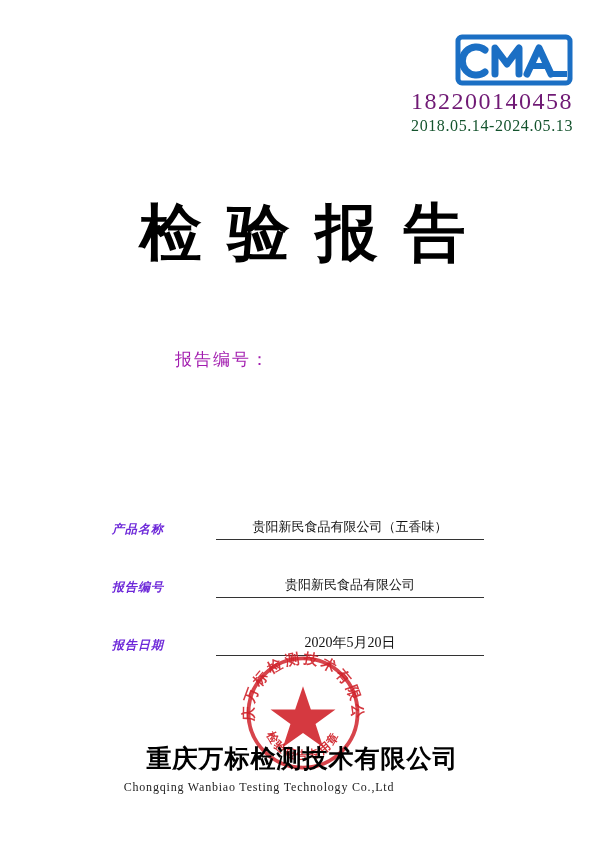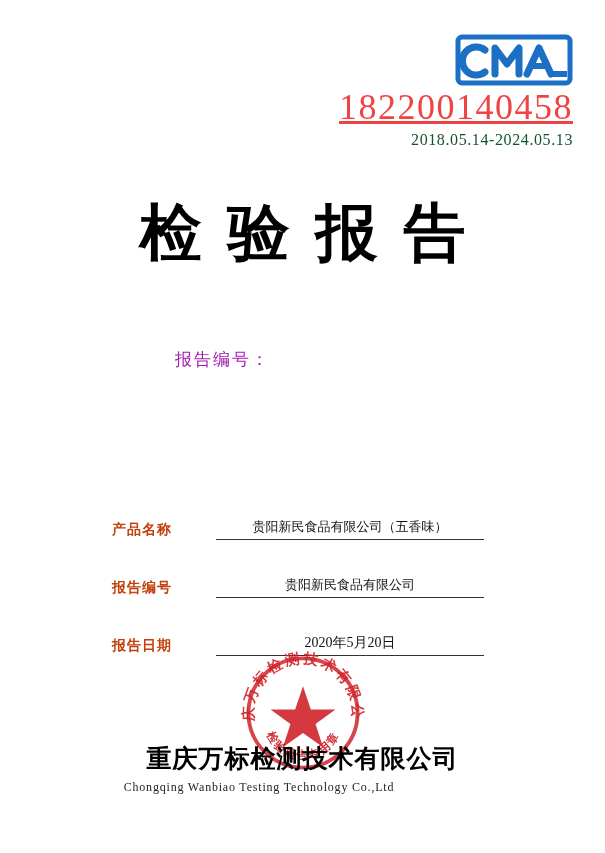--- a/index.html
+++ b/index.html
@@ -32,27 +32,26 @@
     color: #1b6fc4;
   }
   .cma-logo {
     display: block;
     margin-left: auto;
     width: 118px;
     height: 52px;
   }
   .cma-number {
     font-family: "Liberation Serif", serif;
-    font-size: 36px;
+    font-size: 24px;
     letter-spacing: 1.5px;
-    color: #ef4444;
+    color: #701a75;
     margin-top: 2px;
     line-height: 1.1;
     white-space: nowrap;
-    text-decoration: underline;
   }
   .cma-dates {
     font-family: "Liberation Serif", serif;
     font-size: 16px;
     letter-spacing: 0.6px;
     color: #14532d;
     margin-top: 3px;
     white-space: nowrap;
   }
 
@@ -105,25 +104,26 @@
   .field-row {
     display: flex;
     align-items: flex-end;
     height: 58px;
     padding-left: 112px;
   }
   .field-label {
     width: 104px;
     font-family: "DejaVu Sans", sans-serif;
     font-weight: bold;
-    font-size: 14px;
+    font-size: 12px;
     letter-spacing: 1px;
-    color: #c2410c;
+    color: #6d28d9;
     line-height: 22px;
     white-space: nowrap;
+    font-style: italic;
   }
   .field-value {
     width: 268px;
     border-bottom: 1px solid #333;
     text-align: center;
     font-size: 13px;
     color: #111;
     padding-bottom: 3px;
     line-height: 19px;
     font-family: "DejaVu Sans", sans-serif;

